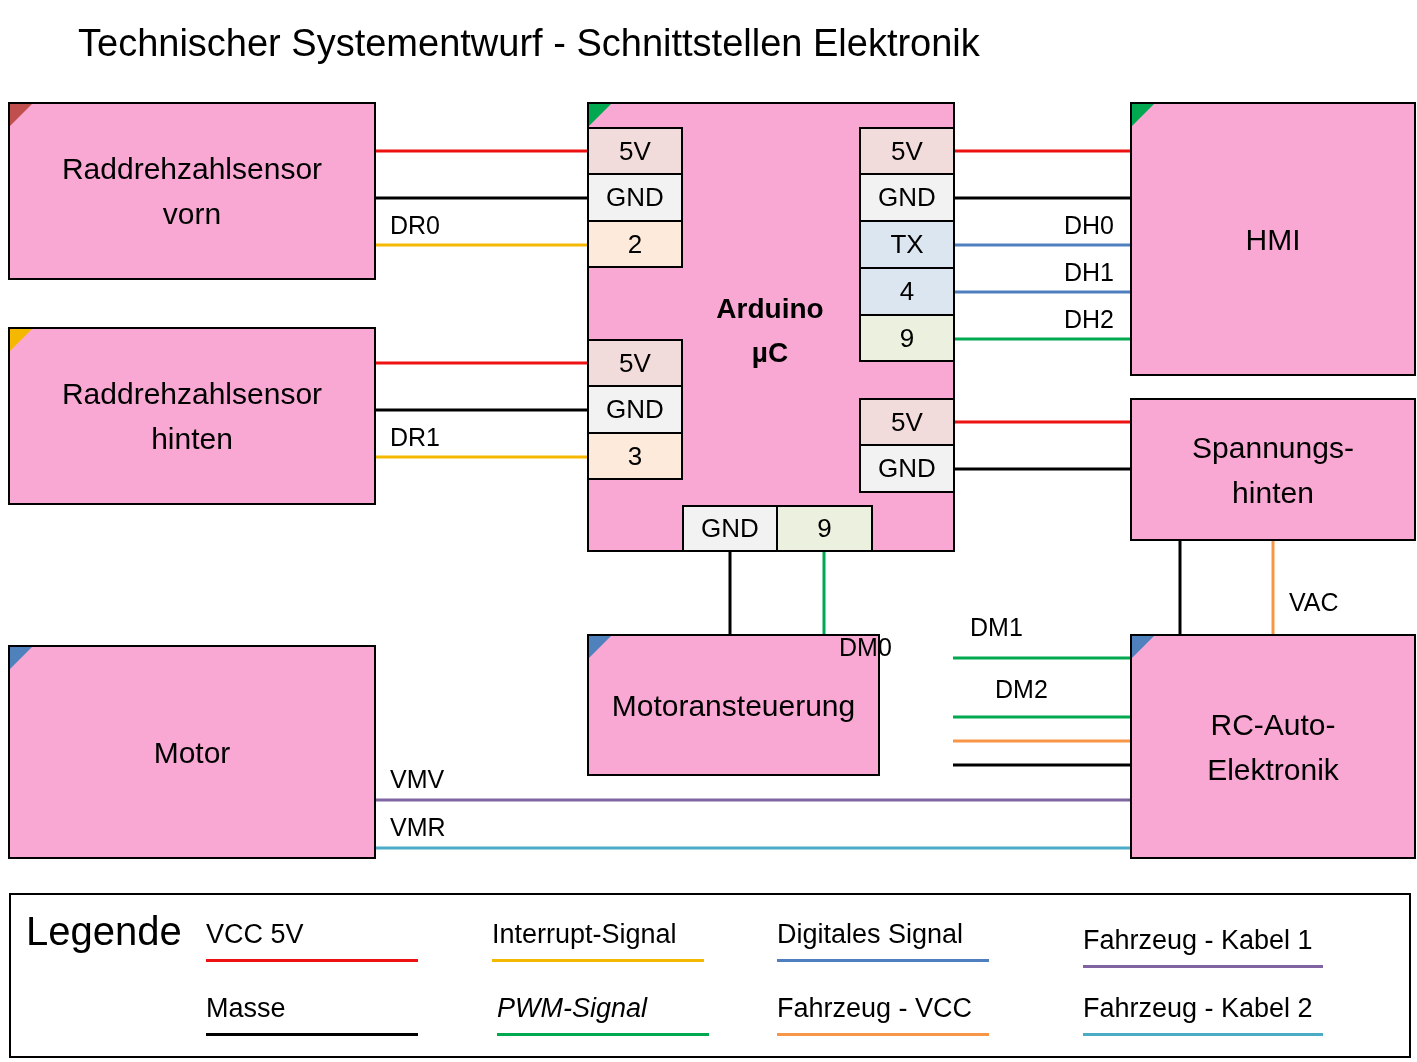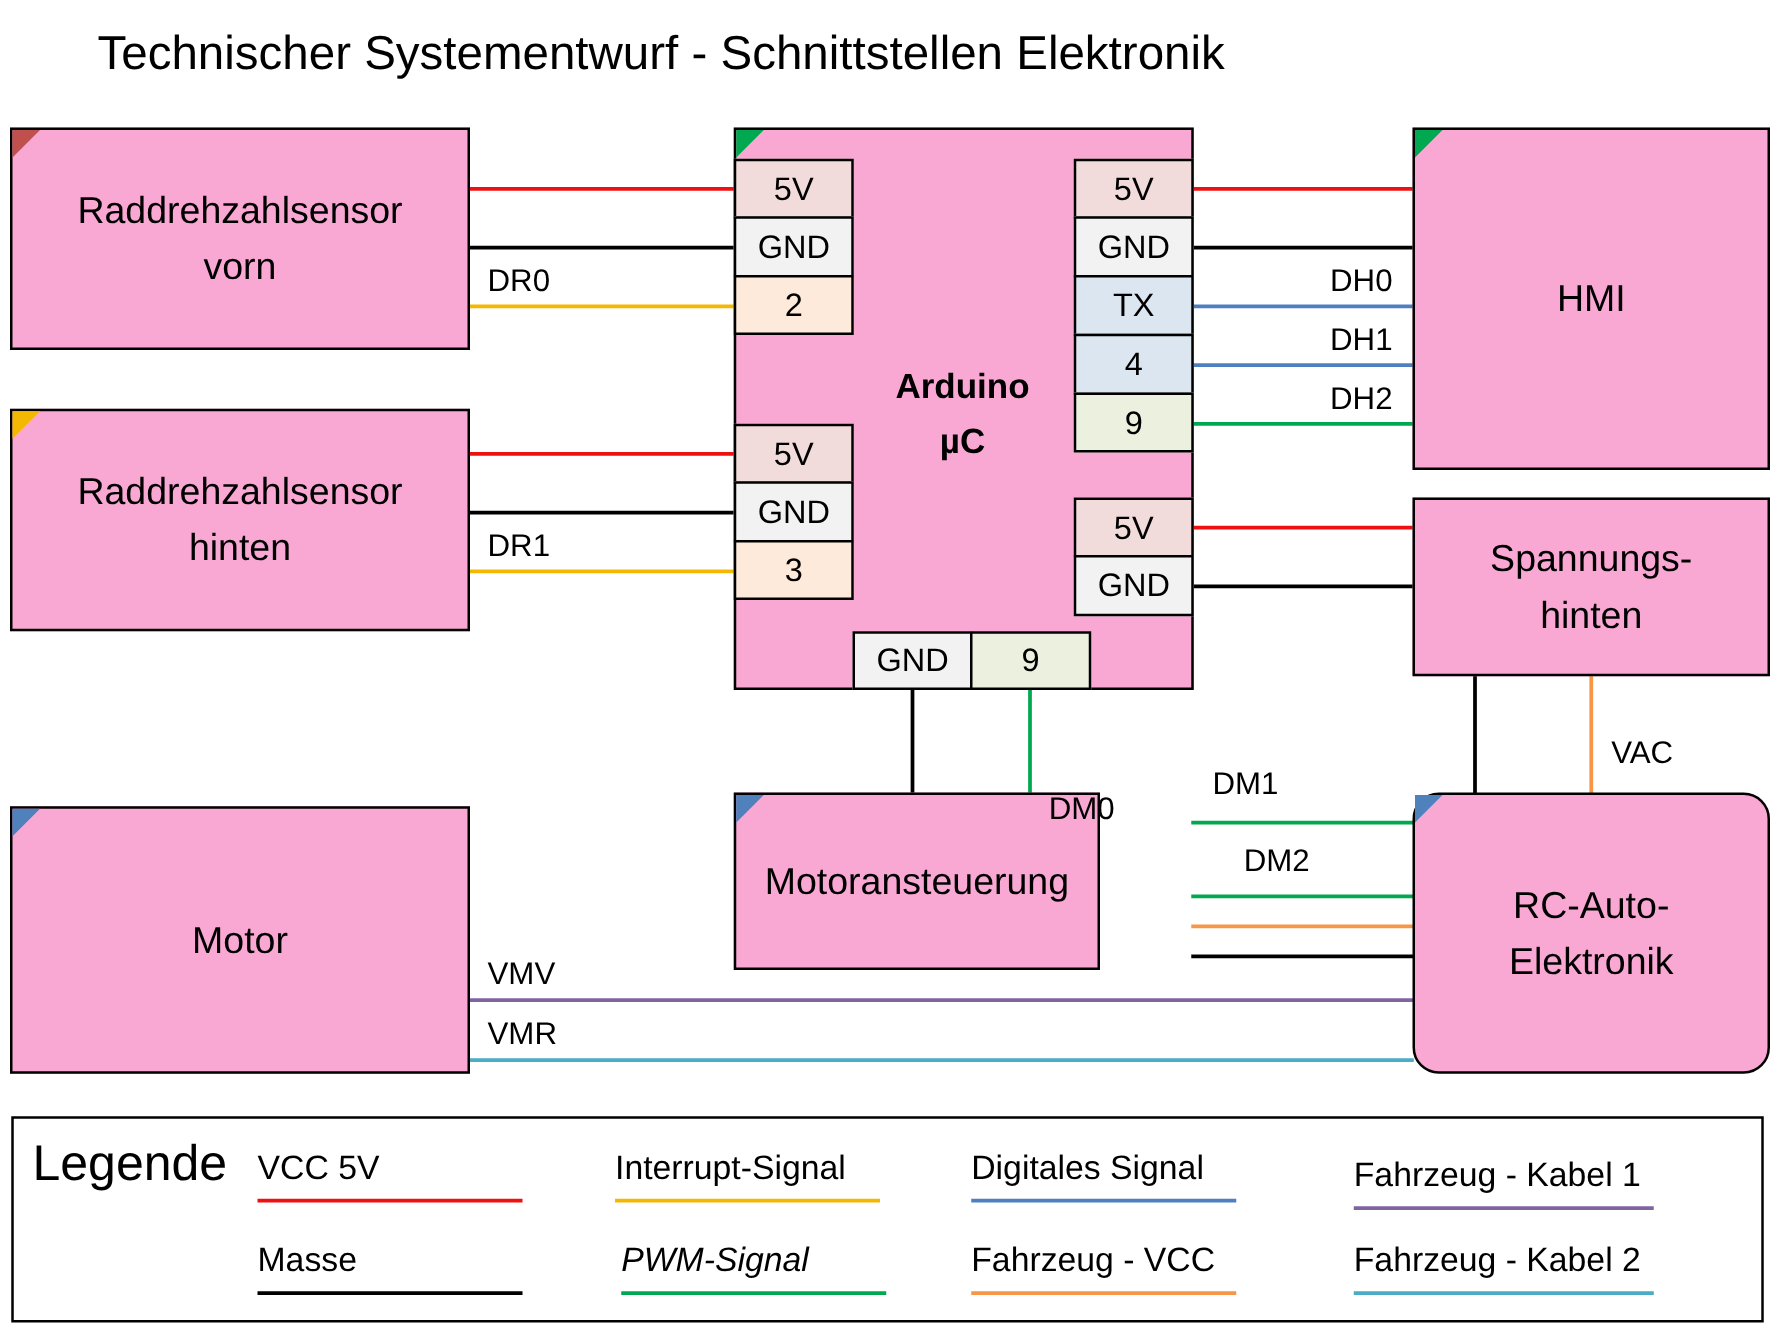--- a/index.html
+++ b/index.html
@@ -111,21 +111,21 @@
 <div class="box" style="left:8px;top:645px;width:368px;height:214px;">
   <span class="corner" style="border-top-color:#4f81bd;"></span>
   <span>Motor</span>
 </div>
 
 <div class="box" style="left:587px;top:634px;width:293px;height:142px;">
   <span class="corner" style="border-top-color:#4f81bd;"></span>
   <span>Motoransteuerung</span>
 </div>
 
-<div class="box" style="left:1130px;top:634px;width:286px;height:225px;border-radius:21px;">
+<div class="box" style="left:1130px;top:634px;width:286px;height:225px;">
   <span class="corner" style="border-top-color:#4f81bd;"></span>
   <div><span>RC-Auto-</span><br><span>Elektronik</span></div>
 </div>
 
 <div class="lbl" style="left:390px;top:211px;">DR0</div>
 <div class="lbl" style="left:390px;top:423px;">DR1</div>
 <div class="lbl" style="left:1064px;top:211px;">DH0</div>
 <div class="lbl" style="left:1064px;top:258px;">DH1</div>
 <div class="lbl" style="left:1064px;top:305px;">DH2</div>
 <div class="lbl" style="left:839px;top:593px;margin-top:40px;">DM0</div>

